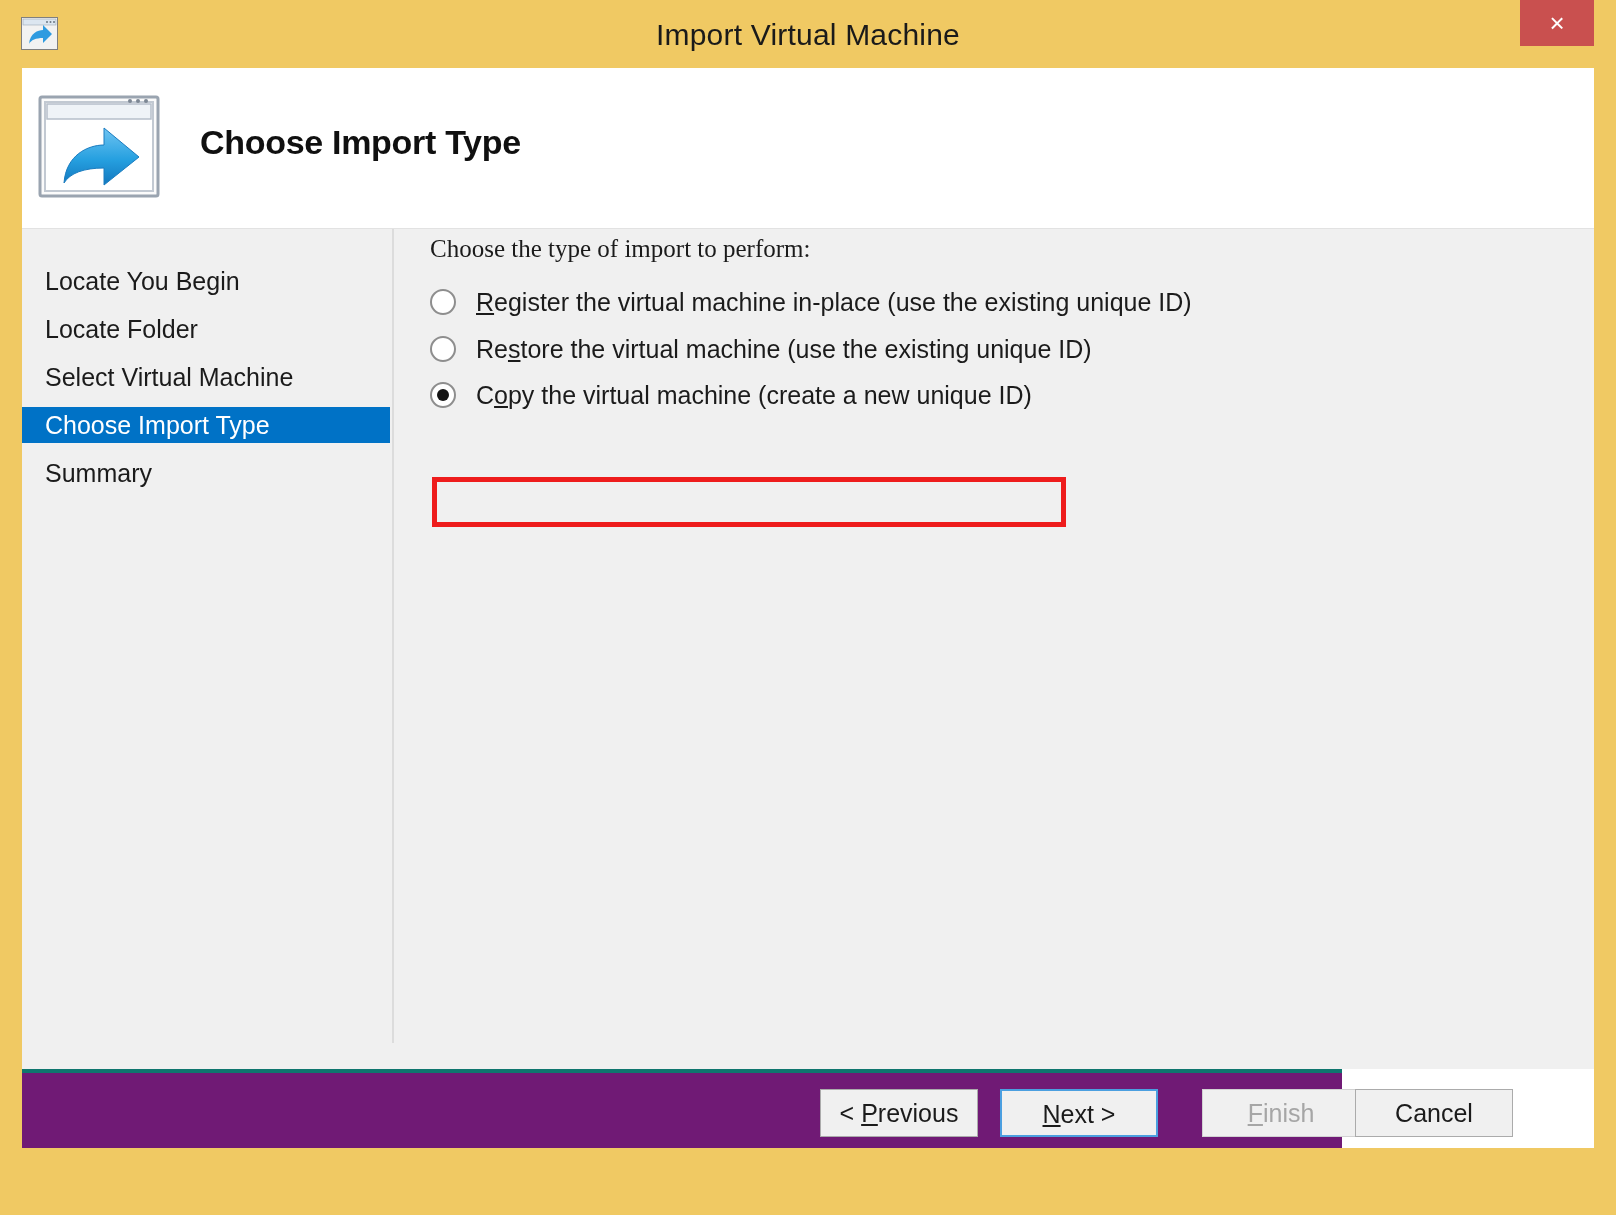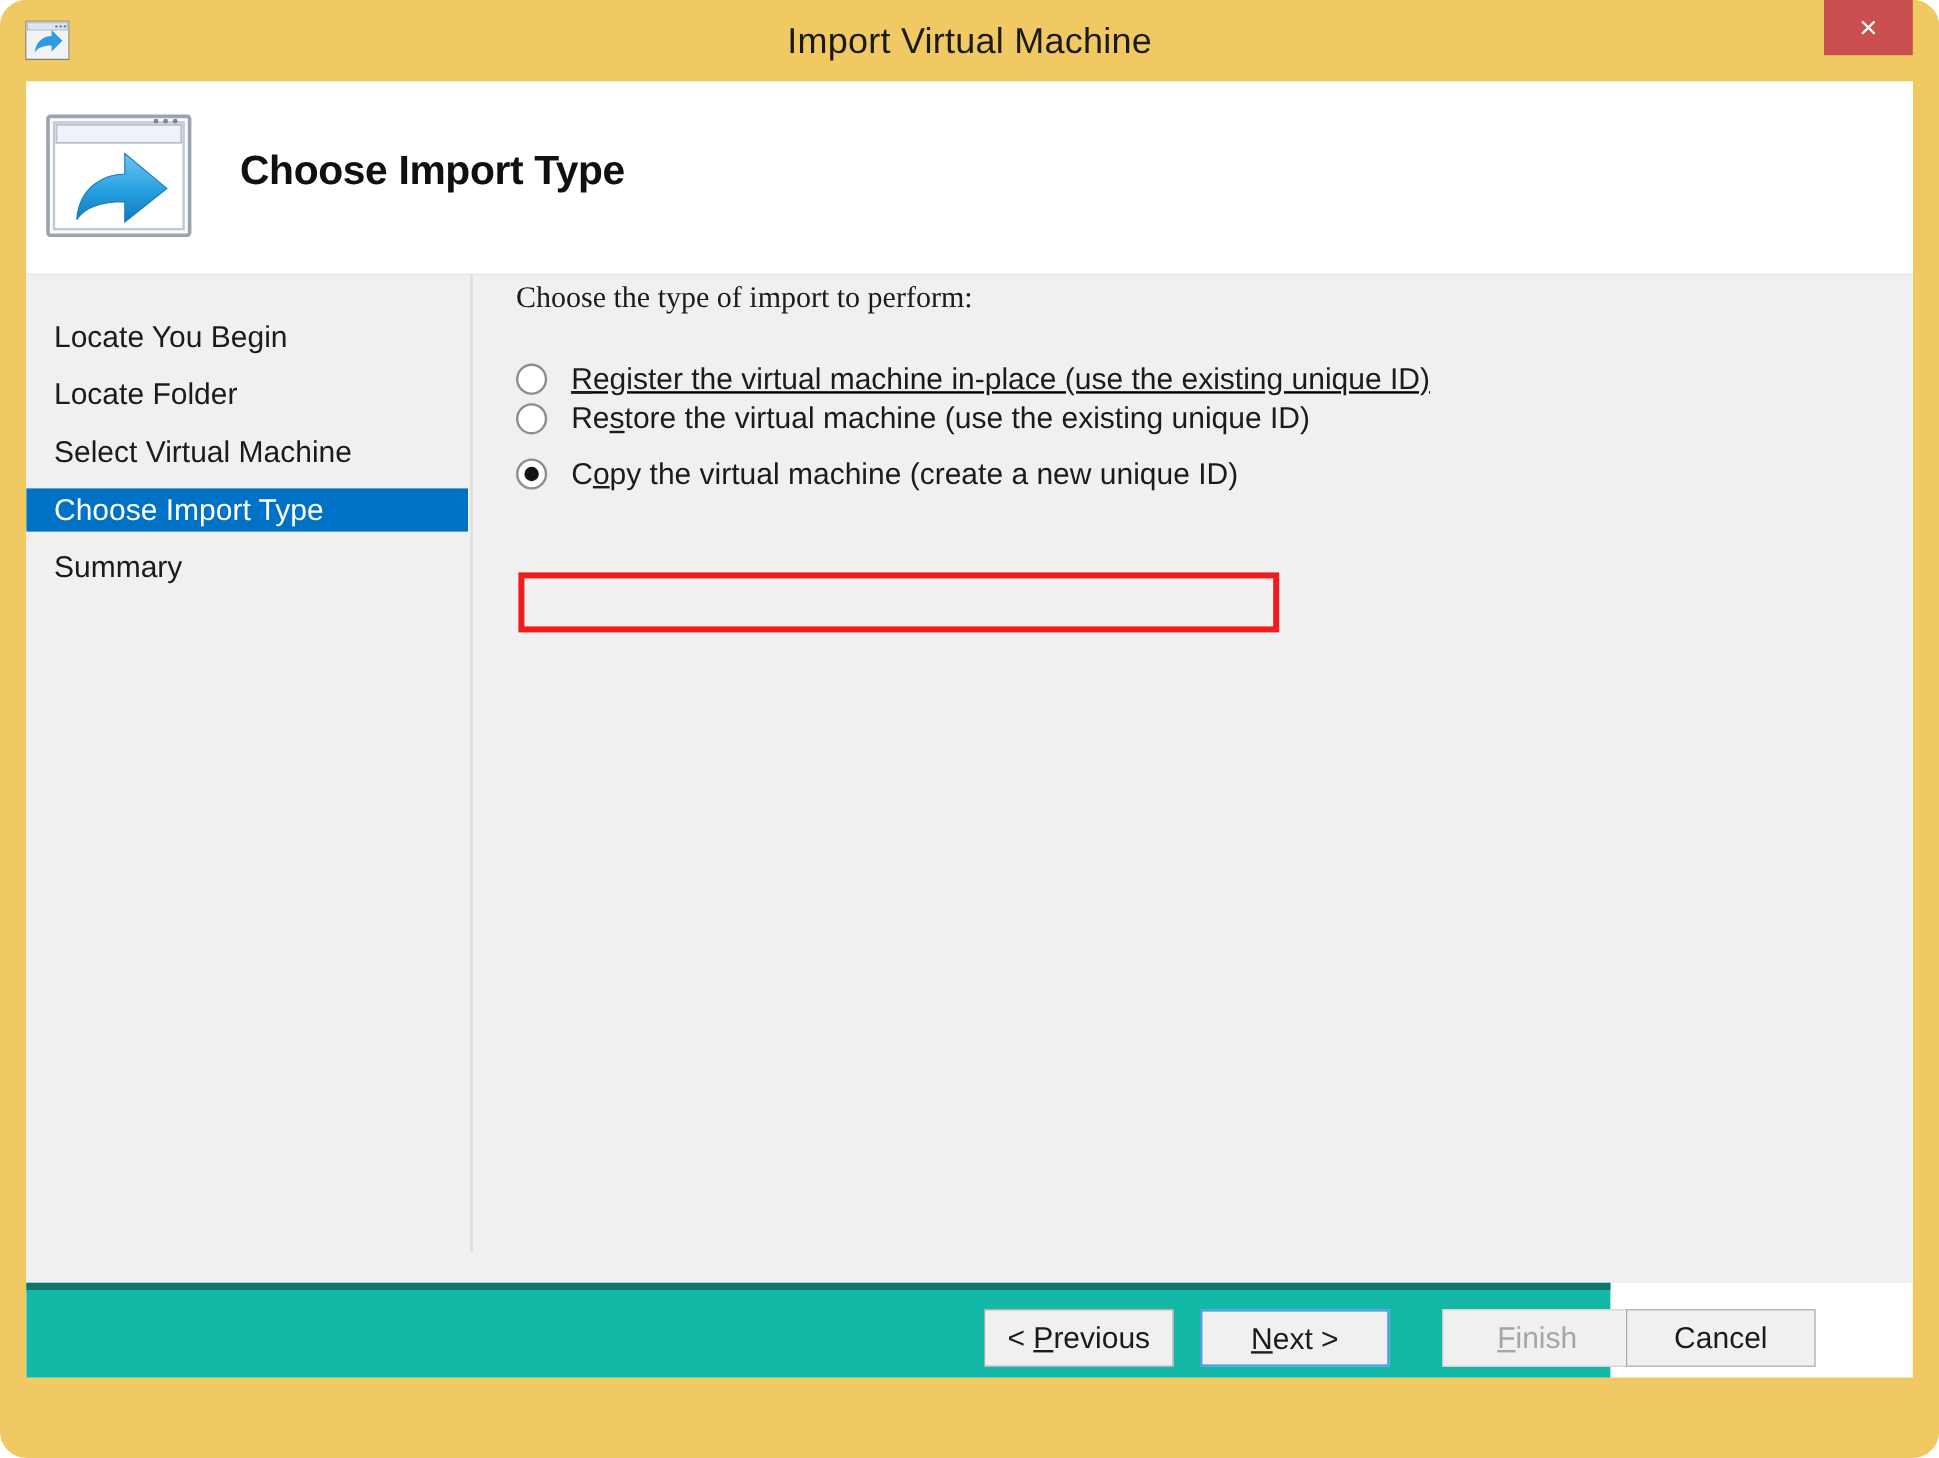--- a/index.html
+++ b/index.html
@@ -10,21 +10,20 @@
   body {
     font-family: "Liberation Sans", sans-serif;
   }
   #window {
     position: relative;
     width: 1616px;
     height: 1215px;
     background: #F0C963;
     box-sizing: border-box;
     overflow: hidden;
-    border-radius: 22px;
   }
 
   
   #titlebar {
     position: absolute;
     left: 0; top: 0;
     width: 1616px;
     height: 70px;
     background: #F0C963;
   }
@@ -203,22 +202,22 @@
     box-sizing: border-box;
     pointer-events: none;
   }
 
   
   #footer {
     position: absolute;
     left: 0; top: 1001px;
     width: 1320px;
     height: 79px;
-    background: #14b8a6;
-    border-top: 6px solid #0f766e;
+    background: #701a75;
+    border-top: 4px solid #0f766e;
     box-sizing: border-box;
   }
   .footer-button {
     position: absolute;
     top: 16px;
     height: 48px;
     background: #F0F0F0;
     border: 1px solid #ABABAB;
     box-sizing: border-box;
     font-size: 25px;
@@ -295,21 +294,21 @@
         <div class="nav-item" style="top:82px;">Locate Folder</div>
         <div class="nav-item" style="top:130px;">Select Virtual Machine</div>
         <div class="nav-item selected" style="top:178px;">Choose Import Type</div>
         <div class="nav-item" style="top:226px;">Summary</div>
         <div id="nav-divider"></div>
       </nav>
 
       <div id="main-pane">
         <div id="prompt-label">Choose the type of import to perform:</div>
 
-        <label class="radio-row" style="top:65px;text-decoration:underline;">
+        <label class="radio-row" style="top:51px;">
           <span class="radio-mark"></span>
           <span class="radio-label"><u>R</u><span>egister the virtual machine in-place (use the existing unique ID)</span></span>
         </label>
 
         <label class="radio-row" style="top:98px;">
           <span class="radio-mark"></span>
           <span class="radio-label"><span>Re</span><u>s</u><span>tore the virtual machine (use the existing unique ID)</span></span>
         </label>
 
         <label class="radio-row" style="top:144px;">

